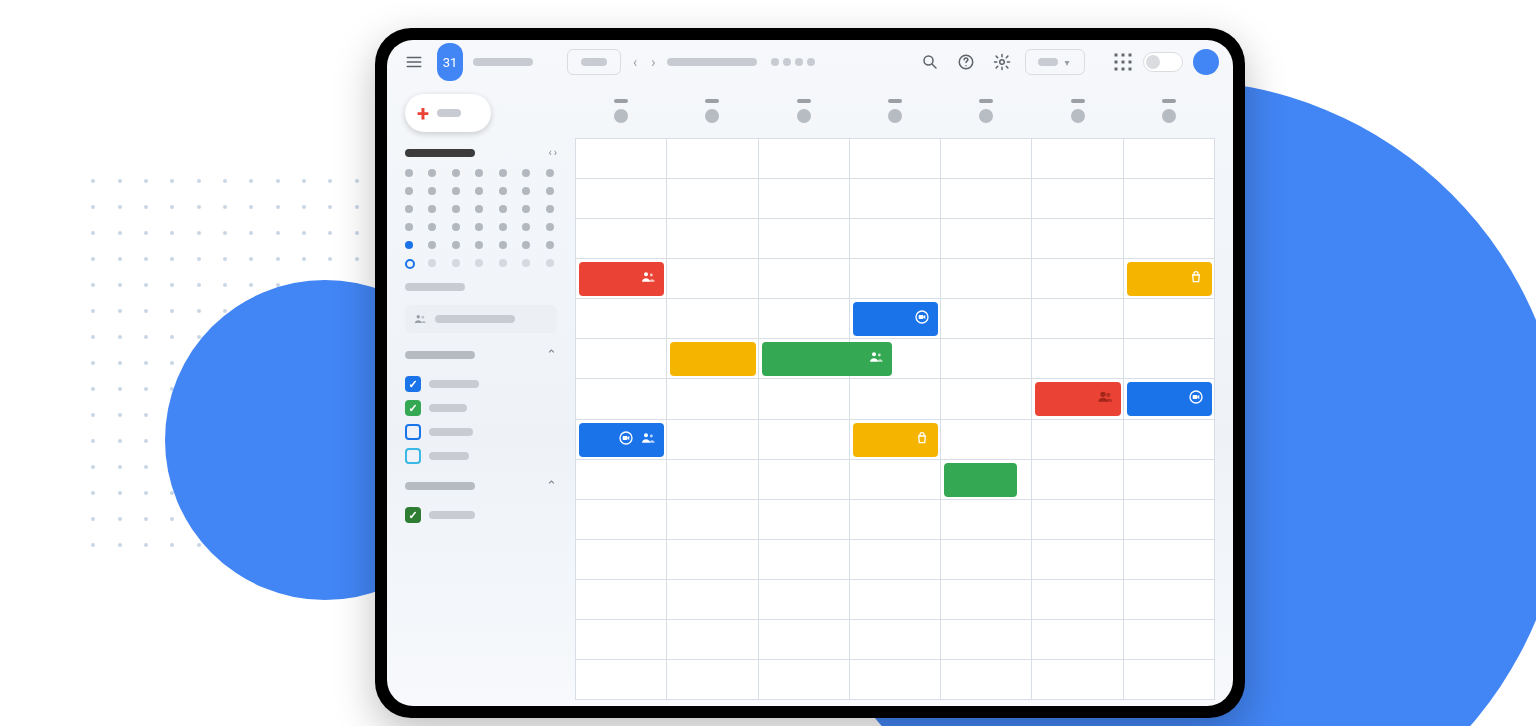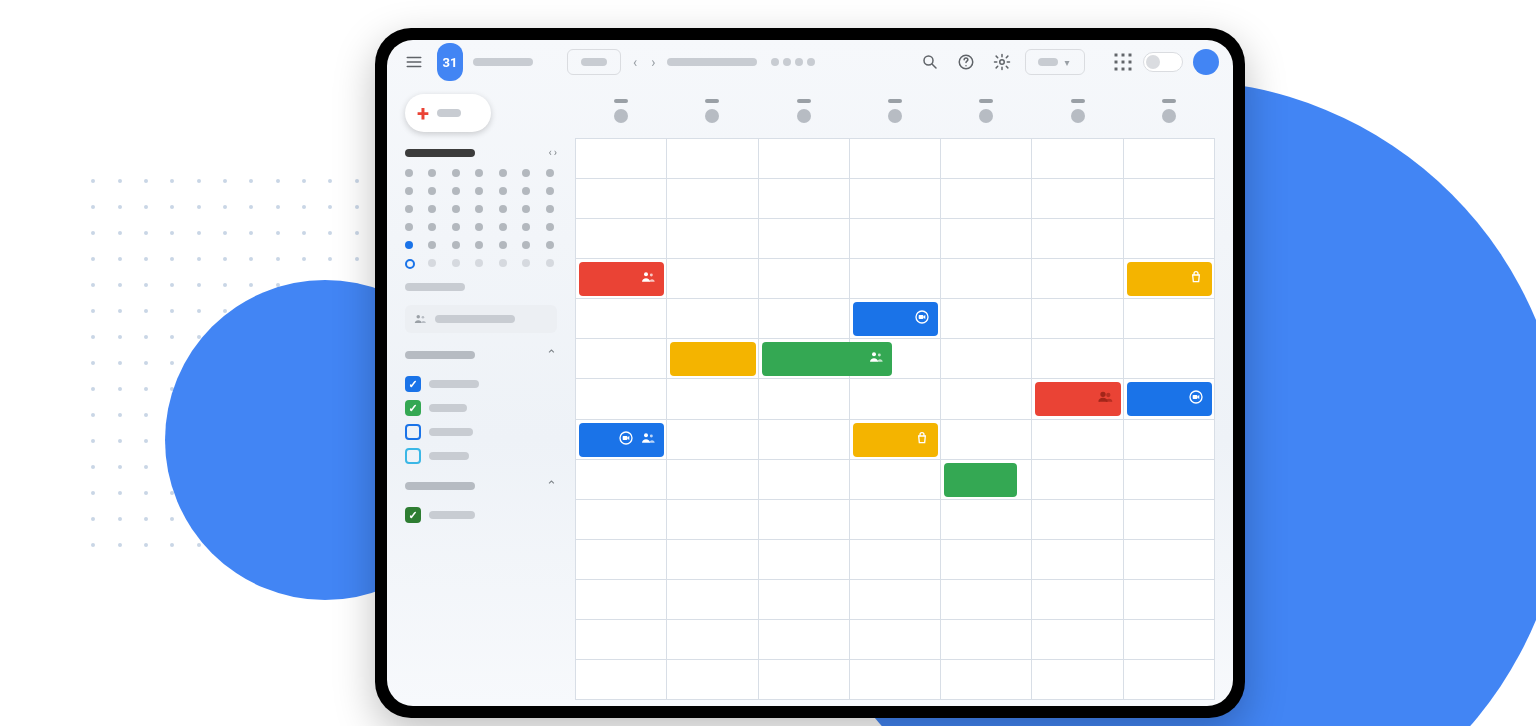--- a/index.html
+++ b/index.html
@@ -91,21 +91,21 @@
     align-items: center;
     justify-content: center;
     color: #5f6368;
   }
   .cal-logo {
     width: 26px;
     height: 38px;
     background: #4285f4;
     color: #fff;
     font-size: 13px;
-    font-weight: 700;
+    font-weight: 400;
     display: flex;
     align-items: center;
     justify-content: center;
     border-radius: 12px;
   }
   .skel { background:#c8ccd2; border-radius:6px; height:8px; }
   .skel.bar-sm{ width:60px; }
   .skel.bar-md{ width:90px; }
   .today-pill{
     width:54px; height:26px; border:1px solid #dadce0; border-radius:6px;

